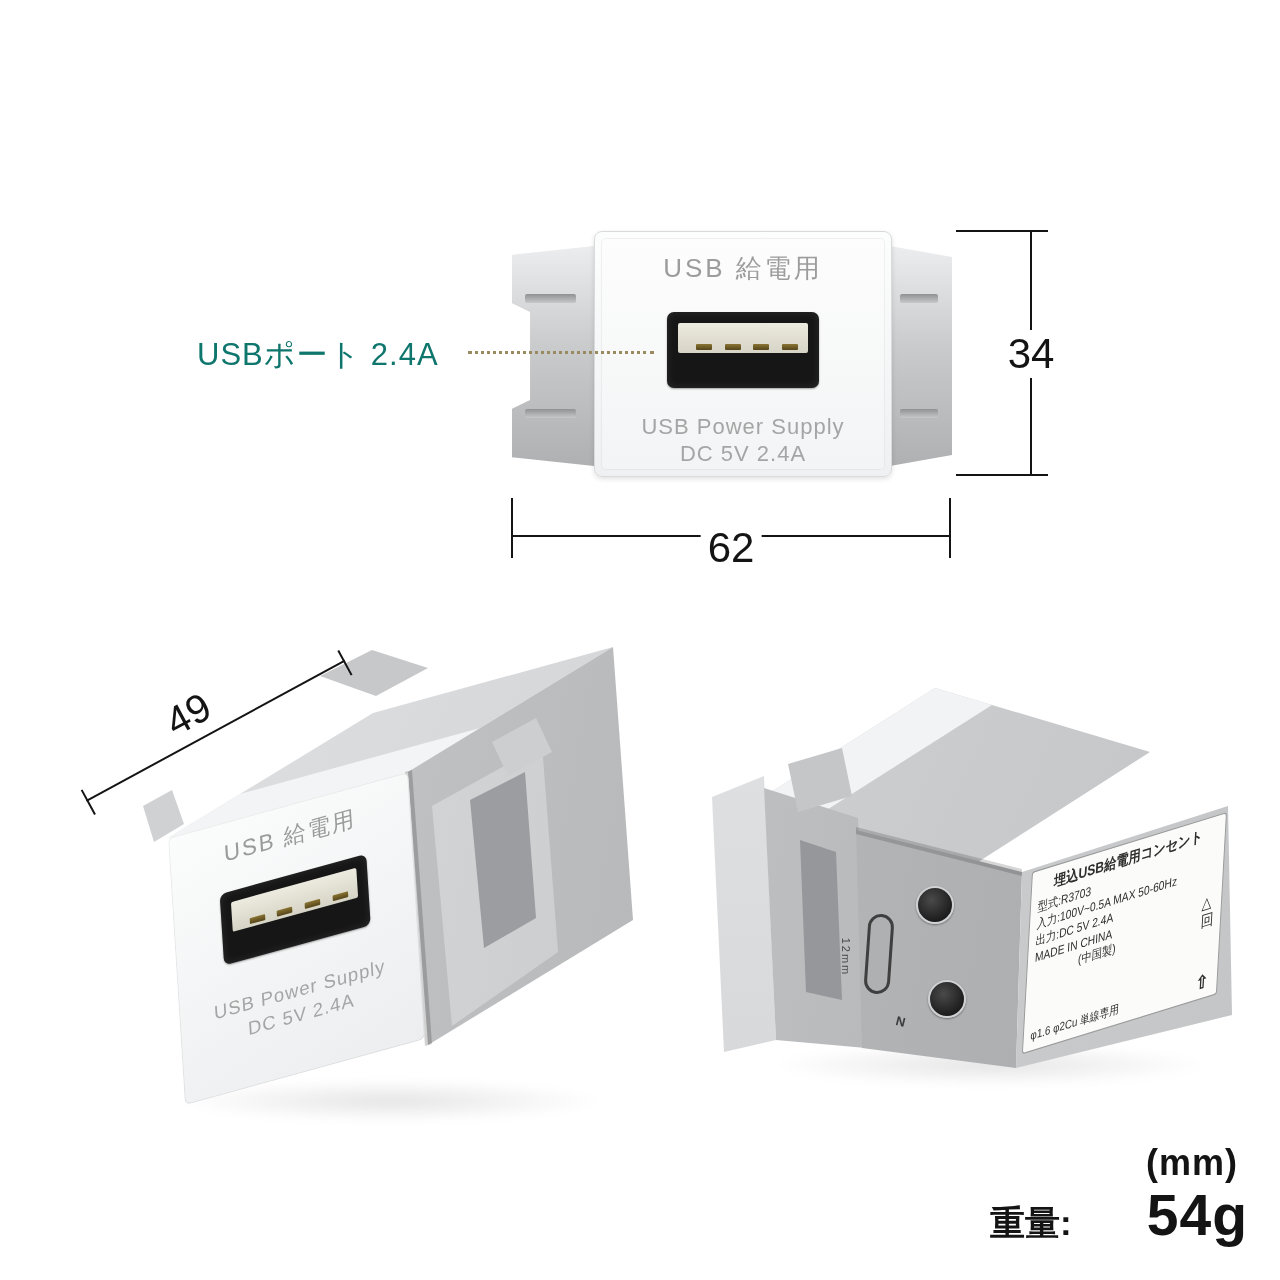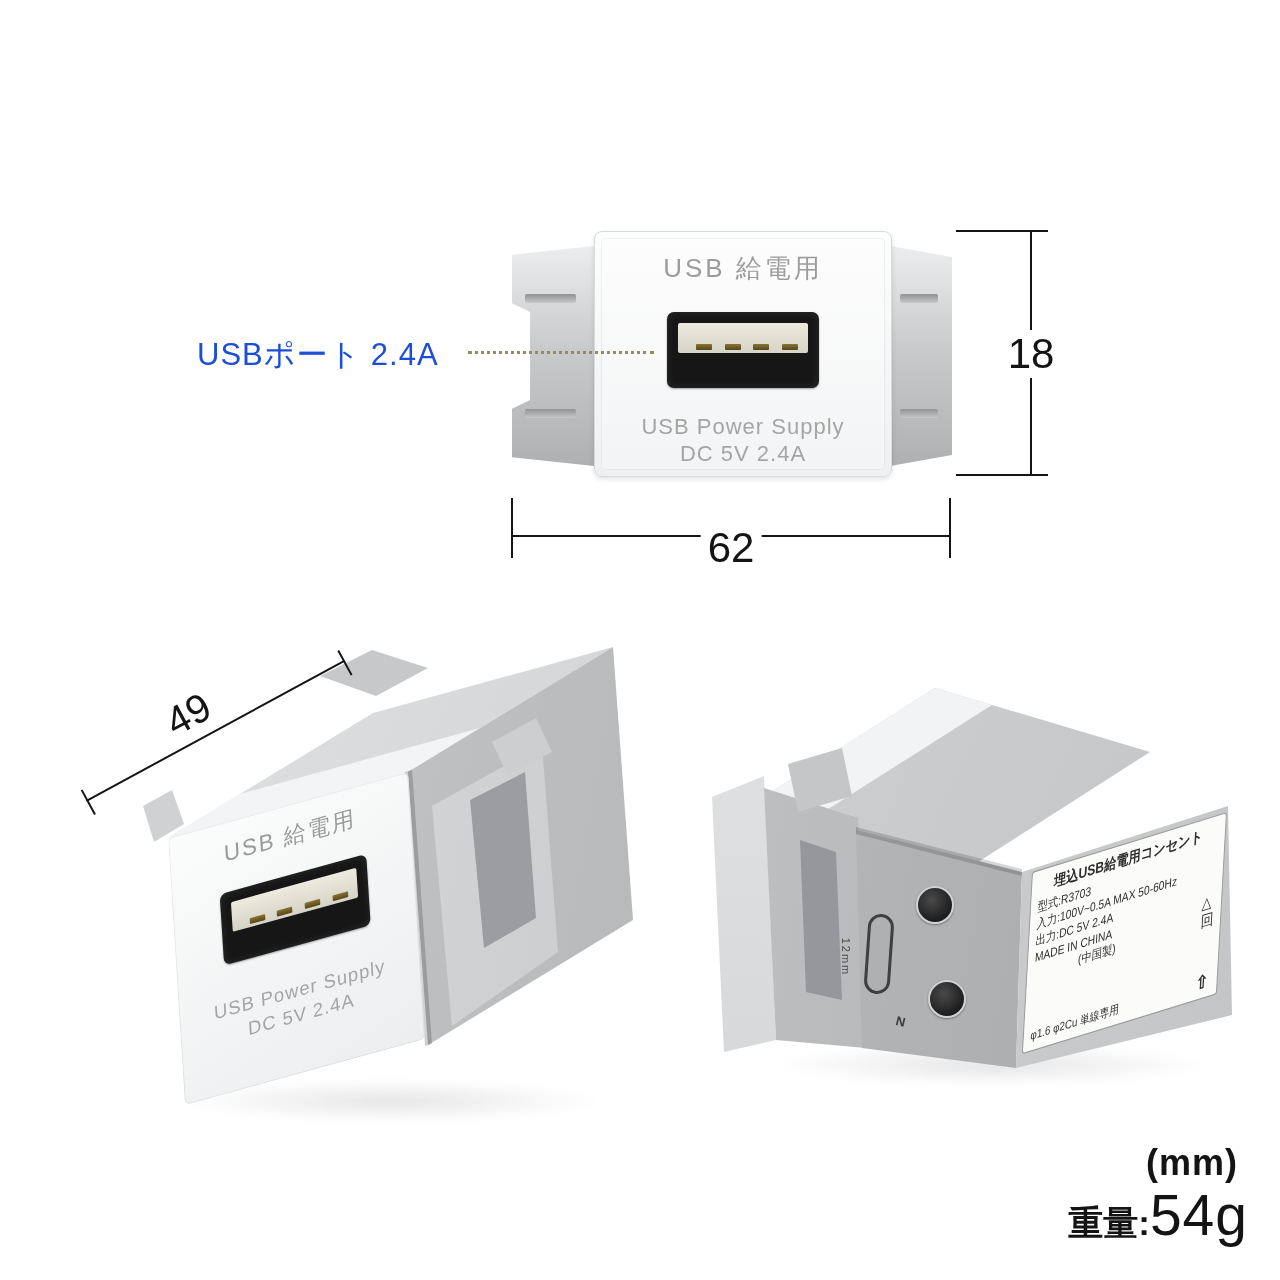--- a/index.html
+++ b/index.html
@@ -69,23 +69,23 @@
   .lbl-line{font-size:10.5px;line-height:1.32;white-space:nowrap}
   .lbl-center{text-align:center;width:70%}
   .lbl-wiring{position:absolute;left:7px;bottom:5px;font-size:10px;white-space:nowrap}
   .lbl-icons{position:absolute;right:7px;top:64px;display:flex;flex-direction:column;gap:1px;font-size:13px;line-height:1.1;color:#2e2e2e}
   .lbl-arrow{position:absolute;right:9px;bottom:4px;font-size:15px;font-weight:bold}
 
   .unit-shadow{position:absolute;height:42px;background:radial-gradient(ellipse at center,rgba(0,0,0,.10),rgba(0,0,0,0) 70%);filter:blur(4px)}
 
   
   .mm-note{position:absolute;left:1086px;top:1142px;width:152px;text-align:right;font-size:36px;font-weight:bold;letter-spacing:1px}
-  .weight{position:absolute;left:990px;top:1182px;width:258px;display:flex;justify-content:flex-end;align-items:baseline}
+  .weight{position:absolute;left:990px;top:1182px;width:258px;display:flex;justify-content:space-between;align-items:baseline}
   .weight .wl{font-size:35px;font-weight:bold}
-  .weight .wv{font-size:57px;font-weight:normal;letter-spacing:1px}
+  .weight .wv{font-size:57px;font-weight:bold;letter-spacing:1px}
 </style>
 </head>
 <body>
 
 <div class="stage">
 
   <div>
     <div class="wing wing-left">
       <div class="wing-slot" style="top:22%"></div>
       <div class="wing-slot" style="bottom:22%"></div>
@@ -107,31 +107,31 @@
       </div>
       <div class="fv-sub" style="top:182px">USB Power Supply</div>
       <div class="fv-sub" style="top:209px">DC 5V 2.4A</div>
     </div>
   </div>
 
   <div>
     <div class="dim" style="left:956px;top:230px;width:92px;height:2px"></div>
     <div class="dim" style="left:956px;top:474px;width:92px;height:2px"></div>
     <div class="dim" style="left:1030px;top:230px;width:2px;height:246px"></div>
-    <div class="dim-num" style="left:1031px;top:354px">18</div>
+    <div class="dim-num" style="left:1031px;top:354px">34</div>
   </div>
 
   <div>
     <div class="dim" style="left:511px;top:498px;width:2px;height:60px"></div>
     <div class="dim" style="left:949px;top:498px;width:2px;height:60px"></div>
     <div class="dim" style="left:511px;top:535px;width:440px;height:2px"></div>
     <div class="dim-num" style="left:731px;top:548px">62</div>
   </div>
 
-  <div class="callout-text" style="color:#1d4ed8">USBポート 2.4A</div>
+  <div class="callout-text" style="color:#0f766e">USBポート 2.4A</div>
   <div class="callout-line"></div>
 
   <div class="unit-shadow" style="left:175px;top:1080px;width:430px"></div>
   <div>
     <div class="face bl-top"></div>
     <div class="face bl-top-cap"></div>
     <div class="face bl-right"></div>
     <div class="face bl-seam"></div>
     <div class="face bl-tab-back"></div>
     <div class="face bl-tab-left"></div>

